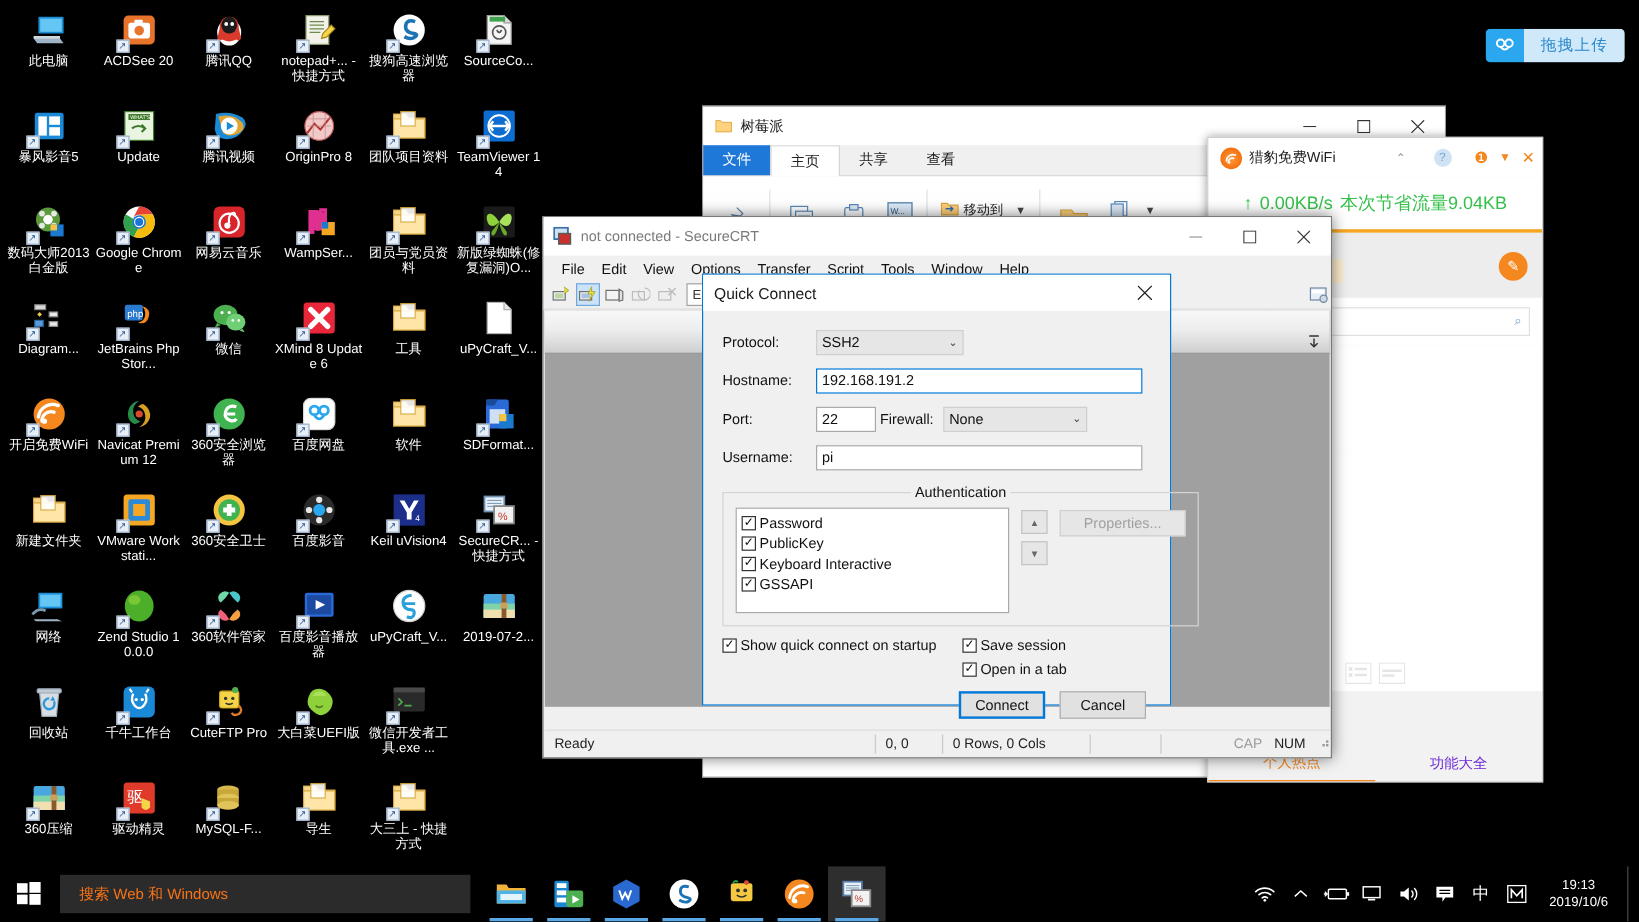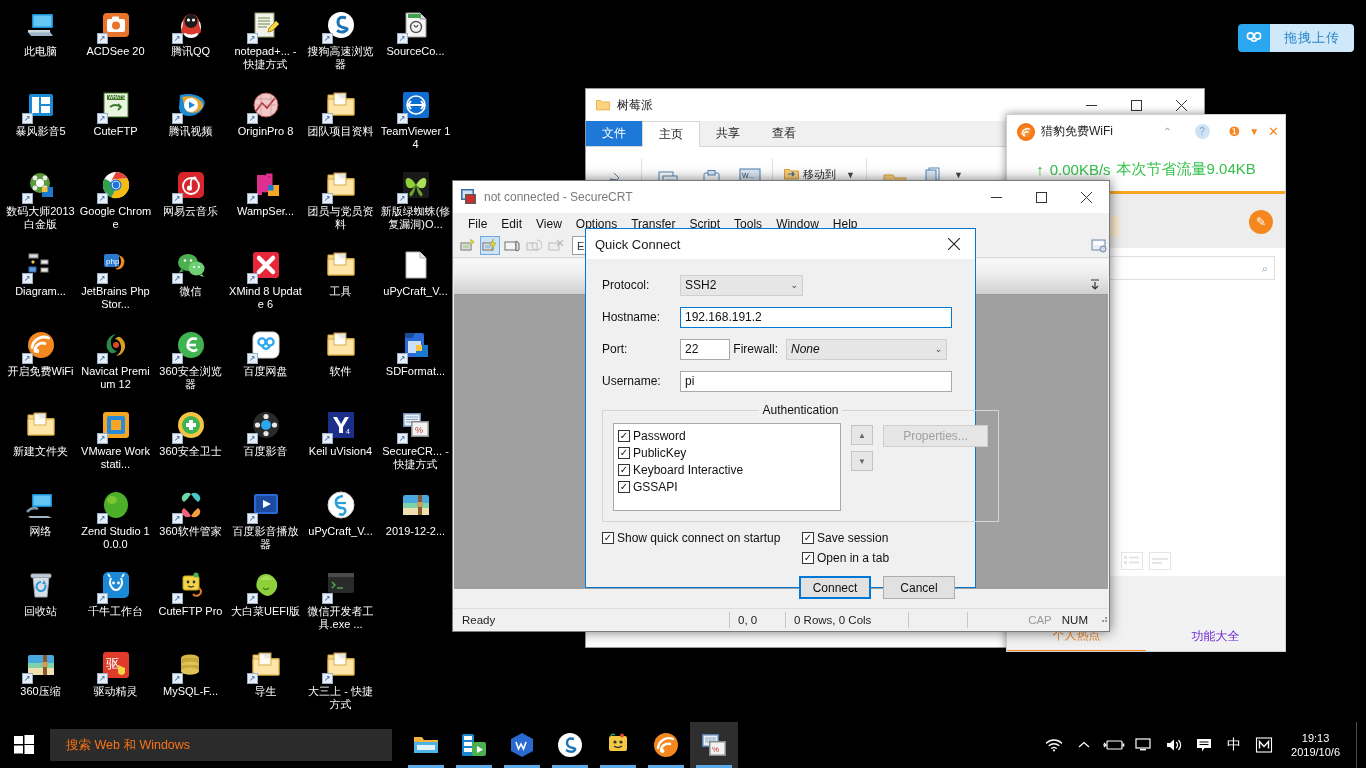--- a/index.html
+++ b/index.html
@@ -388,21 +388,21 @@
       <div class="dicon">
         <div class="glyph">
           <svg width="28" height="28" viewBox="0 0 28 28">
             <rect x="2" y="2" width="24" height="24" fill="#e9f5e0" stroke="#3f7a2a"></rect>
             <rect x="5" y="4" width="18" height="5" fill="#3f7a2a"></rect>
             <text x="6.5" y="8" font-size="4.5" fill="#fff" font-family="sans-serif">WHAT'S</text>
             <path d="M8 16 q5-4 11 0 M16 13 l3 3 -3 3" stroke="#3f7a2a" stroke-width="1.8" fill="none"></path>
           </svg>
           <span class="sc">↗</span>
         </div>
-        <div class="lbl">CuteFTP</div>
+        <div class="lbl">Update</div>
       </div>
       <div class="dicon">
         <div class="glyph">
           <svg width="30" height="28" viewBox="0 0 30 28">
             <path d="M4 4 q12-3 22 3 q5 4 1 10 q-5 8-14 8 q-9 0-10-8z" fill="#1b8ad6"></path>
             <path d="M6 6 q12-3 20 5 q3 6-3 9 q-7 4-13 0" fill="#f5a623" opacity=".9"></path>
             <circle cx="15" cy="14" r="7" fill="#fff"></circle>
             <path d="M13 10.5 l6 3.5 -6 3.5z" fill="#1b8ad6"></path>
           </svg>
           <span class="sc">↗</span>
@@ -795,21 +795,21 @@
       <div class="dicon">
         <div class="glyph">
           <svg width="28" height="26" viewBox="0 0 28 26">
             <rect x="1" y="3" width="26" height="20" rx="2" fill="#4aa8e0"></rect>
             <rect x="1" y="11" width="26" height="12" fill="#7ed3a8"></rect>
             <rect x="1" y="16" width="26" height="7" fill="#f0e0b0"></rect>
             <rect x="16" y="3" width="4" height="20" fill="#8a5a2a"></rect>
             <rect x="15" y="10" width="6" height="5" rx="1" fill="#c8a060"></rect>
           </svg>
         </div>
-        <div class="lbl">2019-12-2...</div>
+        <div class="lbl">2019-07-2...</div>
       </div>
       <div class="dicon">
         <div class="glyph">
           <svg width="26" height="28" viewBox="0 0 26 28">
             <path d="M5 6 h16 l-2 20 h-12z" fill="#d8dee4" stroke="#9aa8b4"></path>
             <rect x="3" y="3" width="20" height="3.5" rx="1" fill="#c0cad4" stroke="#9aa8b4"></rect>
             <path d="M13 11 a4.5 4.5 0 1 0 4 2.5" fill="none" stroke="#2a9ad8" stroke-width="2"></path>
             <path d="M16 9 l2 4 -4 0z" fill="#2a9ad8"></path>
           </svg>
         </div>
@@ -1312,21 +1312,21 @@
 
     <div class="qc-row">
       <div class="qc-lbl">Hostname:</div>
       <div class="ip-input" style="width:272px;">192.168.191.2</div>
     </div>
 
     <div class="qc-row">
       <div class="qc-lbl">Port:</div>
       <div class="ip-input plain" style="width:50px;">22</div>
       <div style="width:56px;text-align:right;padding-right:8px;font-size:12px;color:#111;">Firewall:</div>
-      <div class="ip-select" style="width:161px;font-style:italic;">
+      <div class="ip-select" style="width:120px;">
         <span>None</span>
         <span class="chev">⌄</span>
       </div>
     </div>
 
     <div class="qc-row">
       <div class="qc-lbl">Username:</div>
       <div class="ip-input plain" style="width:272px;">pi</div>
     </div>
 

